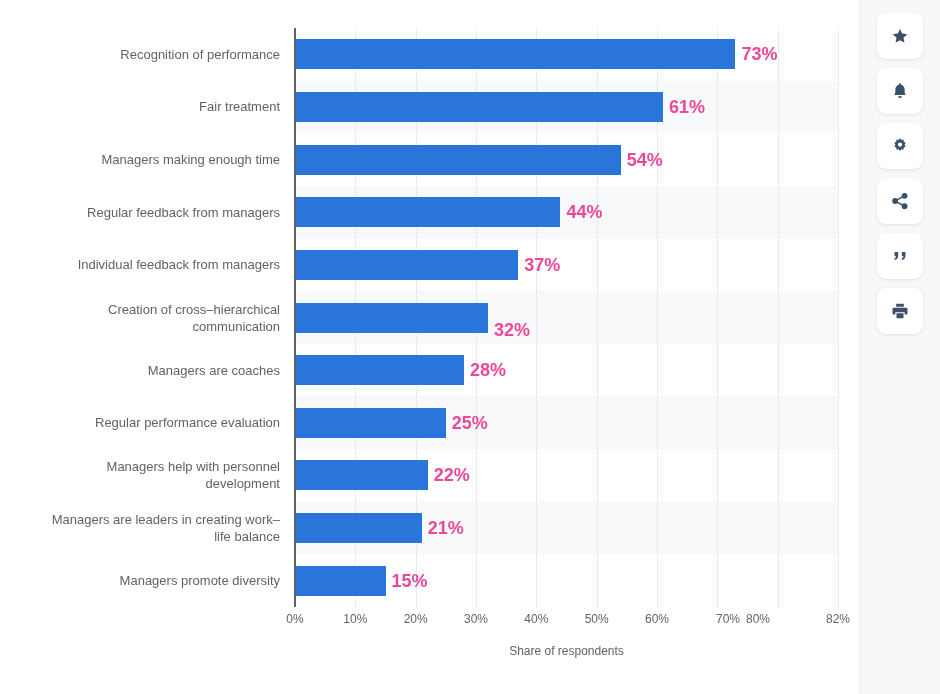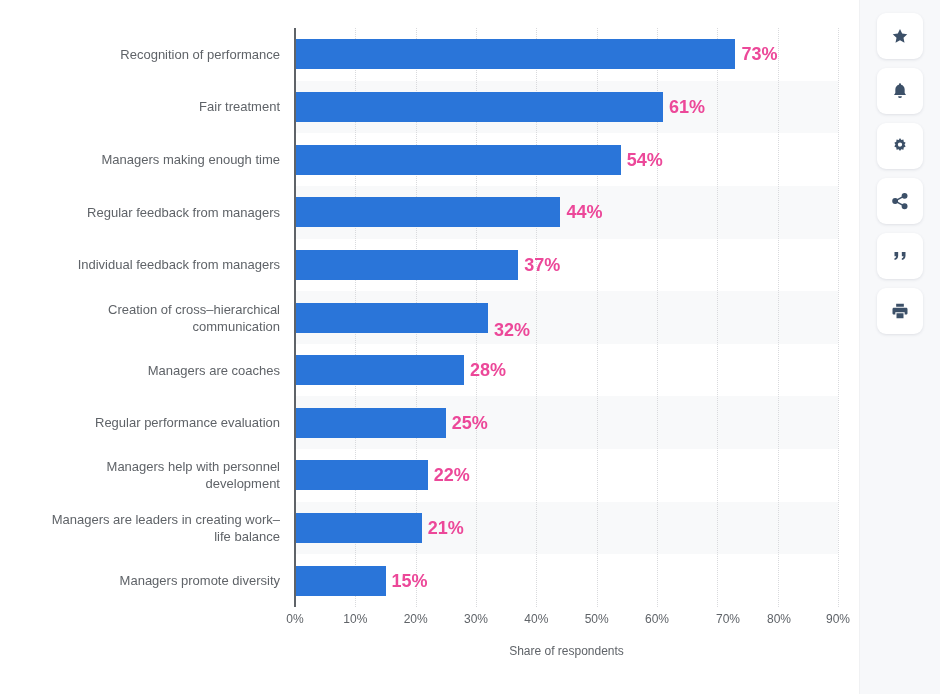--- a/index.html
+++ b/index.html
@@ -231,22 +231,22 @@
 
   <div id="x-ticks">
       <div class="x-tick" style="left: 0px;">0%</div>
       <div class="x-tick" style="left: 60.3333px;">10%</div>
       <div class="x-tick" style="left: 120.667px;">20%</div>
       <div class="x-tick" style="left: 181px;">30%</div>
       <div class="x-tick" style="left: 241.333px;">40%</div>
       <div class="x-tick" style="left: 301.667px;">50%</div>
       <div class="x-tick" style="left: 362px; text-align: center;">60%</div>
       <div class="x-tick" style="left: 433px;">70%</div>
-      <div class="x-tick" style="left: 484px;">80%</div>
-      <div class="x-tick" style="left: 543px;">90%</div>
+      <div class="x-tick" style="left: 463px;">80%</div>
+      <div class="x-tick" style="left: 543px;">82%</div>
     </div>
 
   <div id="x-axis-title">Share of respondents</div>
 </div>
 
 <div id="side-toolbar">
     <div class="tool-btn" style="top: 13px;">
       <span style="line-height: 0;">
         <svg width="20" height="20" viewBox="0 0 24 24" fill="#3c5068">
           <path d="M12 3.5l2.6 5.6 6.1.7-4.5 4.2 1.2 6.1L12 17l-5.4 3.1 1.2-6.1L3.3 9.8l6.1-.7z"></path>

